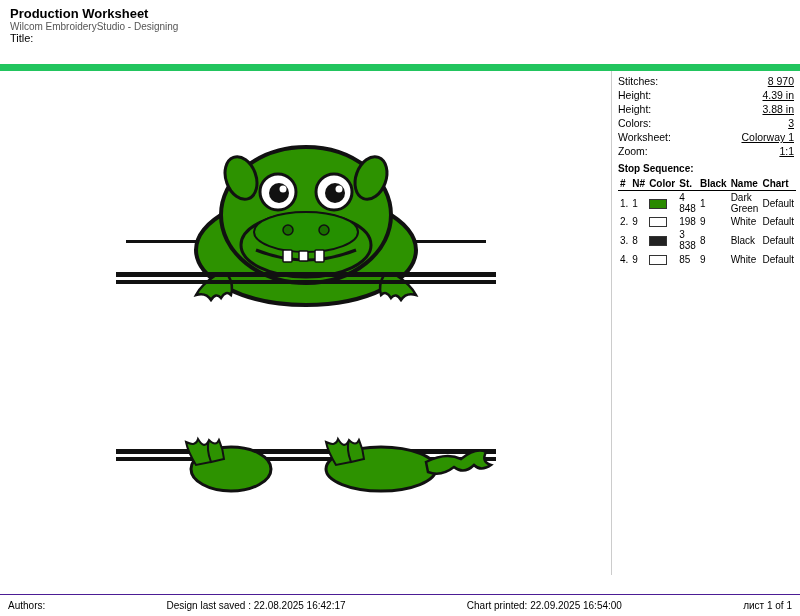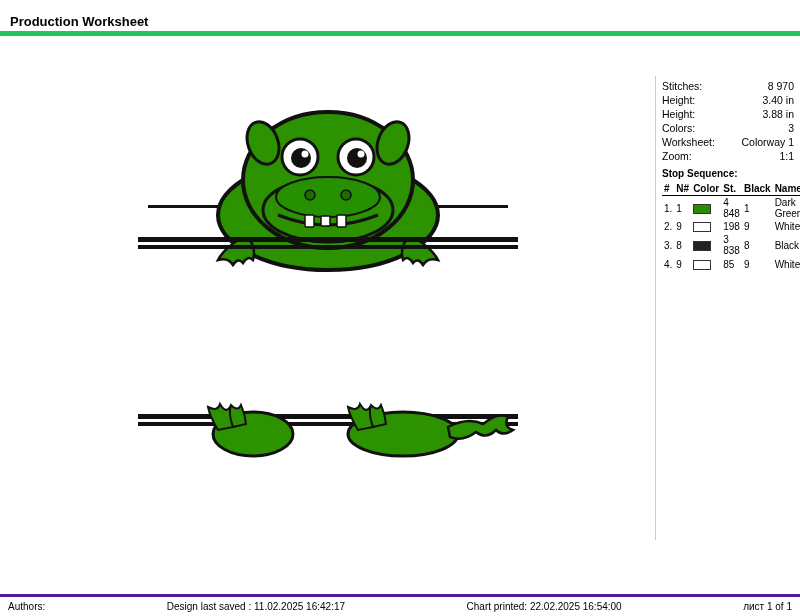--- a/index.html
+++ b/index.html
@@ -8,23 +8,22 @@
       height: 616px;
       font-family: Arial, sans-serif;
       font-size: 11px;
       background: #fff;
       overflow: hidden;
       position: relative;
     }
 
     
     .header {
-      padding: 6px 10px 2px 10px;
-      border-bottom: 5px solid #22c55e;
-      margin-top: 8px;
+      padding: 6px 10px 20px 10px;
+      border-bottom: 7px solid #22c55e;
     }
     .header-title {
       font-size: 13px;
       font-weight: bold;
       color: #000;
     }
     .header-sub {
       font-size: 10px;
       color: #555;
     }
@@ -56,38 +55,38 @@
       display: flex;
       flex-direction: column;
       align-items: center;
       justify-content: space-around;
       padding: 10px 20px;
       background: #fff;
     }
 
     
     .info-panel {
-      width: 145px;
+      width: 189px;
       border-left: 1px solid #ccc;
       padding: 4px 6px;
       font-size: 10.5px;
-      margin-top: 40px;
     }
     .info-panel .info-row {
       display: flex;
       justify-content: space-between;
       margin-bottom: 2px;
     }
     .info-panel .info-label {
       color: #000;
       font-weight: normal;
     }
     .info-panel .info-value {
       color: #000;
       font-weight: normal;
+      text-decoration: underline;
     }
 
     
     .stop-sequence {
       margin-top: 6px;
     }
     .stop-title {
       font-weight: bold;
       font-size: 10px;
       margin-bottom: 3px;
@@ -115,21 +114,21 @@
       vertical-align: middle;
     }
 
     
     .footer {
       position: absolute;
       bottom: 0;
       left: 0;
       right: 0;
       height: 22px;
-      border-top: 3px solid #4c1d95;
+      border-top: 1px solid #4c1d95;
       display: flex;
       align-items: center;
       justify-content: space-between;
       padding: 0 8px;
       font-size: 10px;
       background: #fff;
     }
 
     
     .gator-top {
@@ -148,20 +147,24 @@
       right: 0;
       height: 3px;
       background: #111;
     }
   </style>
 </head>
 <body>
 
 <div class="header">
   <div class="header-title">Production Worksheet</div>
+  <div class="header-sub">Wilcom EmbroideryStudio - Designing</div>
+  <div class="header-title-row">
+    <span>Title:</span>
+  </div>
 </div>
 
 <div class="main-content">
 
   <div class="preview-area">
 
     <div class="gator-top">
 
       <div class="horizontal-line" style="top: 60%; left: 10px; right: 10px;"></div>
 
@@ -228,21 +231,21 @@
 
   </div>
 
   <div class="info-panel">
     <div class="info-row">
       <span class="info-label">Stitches:</span>
       <span class="info-value">8 970</span>
     </div>
     <div class="info-row">
       <span class="info-label">Height:</span>
-      <span class="info-value">3.40 in</span>
+      <span class="info-value">4.39 in</span>
     </div>
     <div class="info-row">
       <span class="info-label">Height:</span>
       <span class="info-value">3.88 in</span>
     </div>
     <div class="info-row">
       <span class="info-label">Colors:</span>
       <span class="info-value">3</span>
     </div>
     <div class="info-row">
@@ -318,20 +321,20 @@
     </div>
   </div>
 </div>
 
 <div class="footer">
   <span>
     <span>Authors:</span>
   </span>
   <span>
     <span>Design last saved :</span>
-    <span>11.02.2025 16:42:17</span>
+    <span>22.08.2025 16:42:17</span>
   </span>
   <span>
     <span>Chart printed:</span>
-    <span>22.02.2025 16:54:00</span>
+    <span>22.09.2025 16:54:00</span>
   </span>
   <span>лист 1 of 1</span>
 </div>
 
 </body></html>

